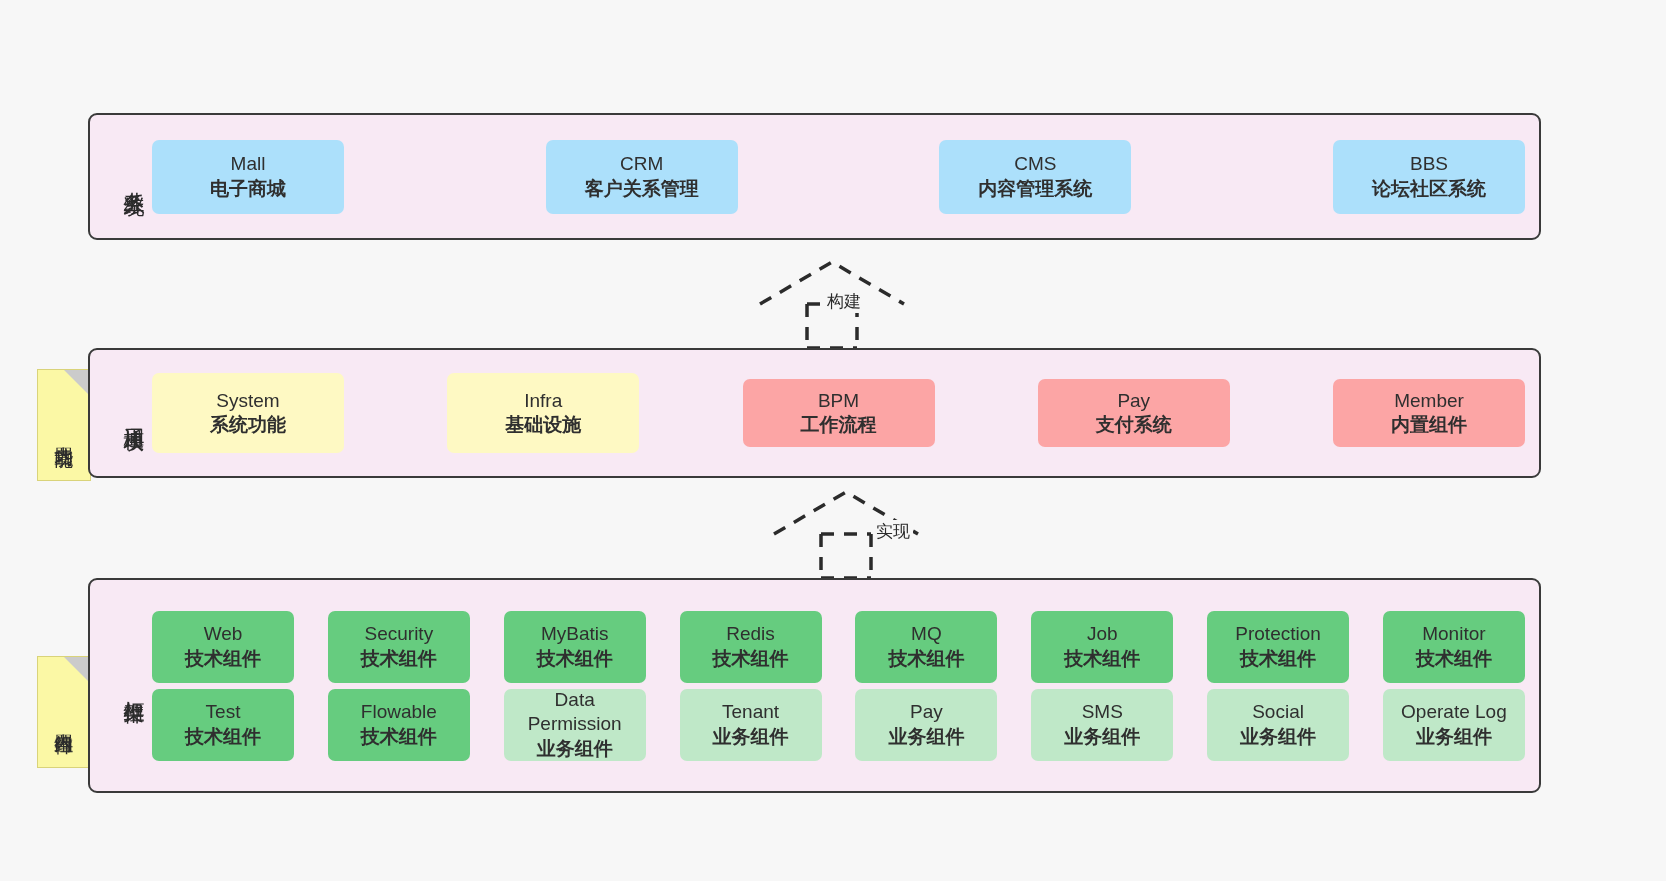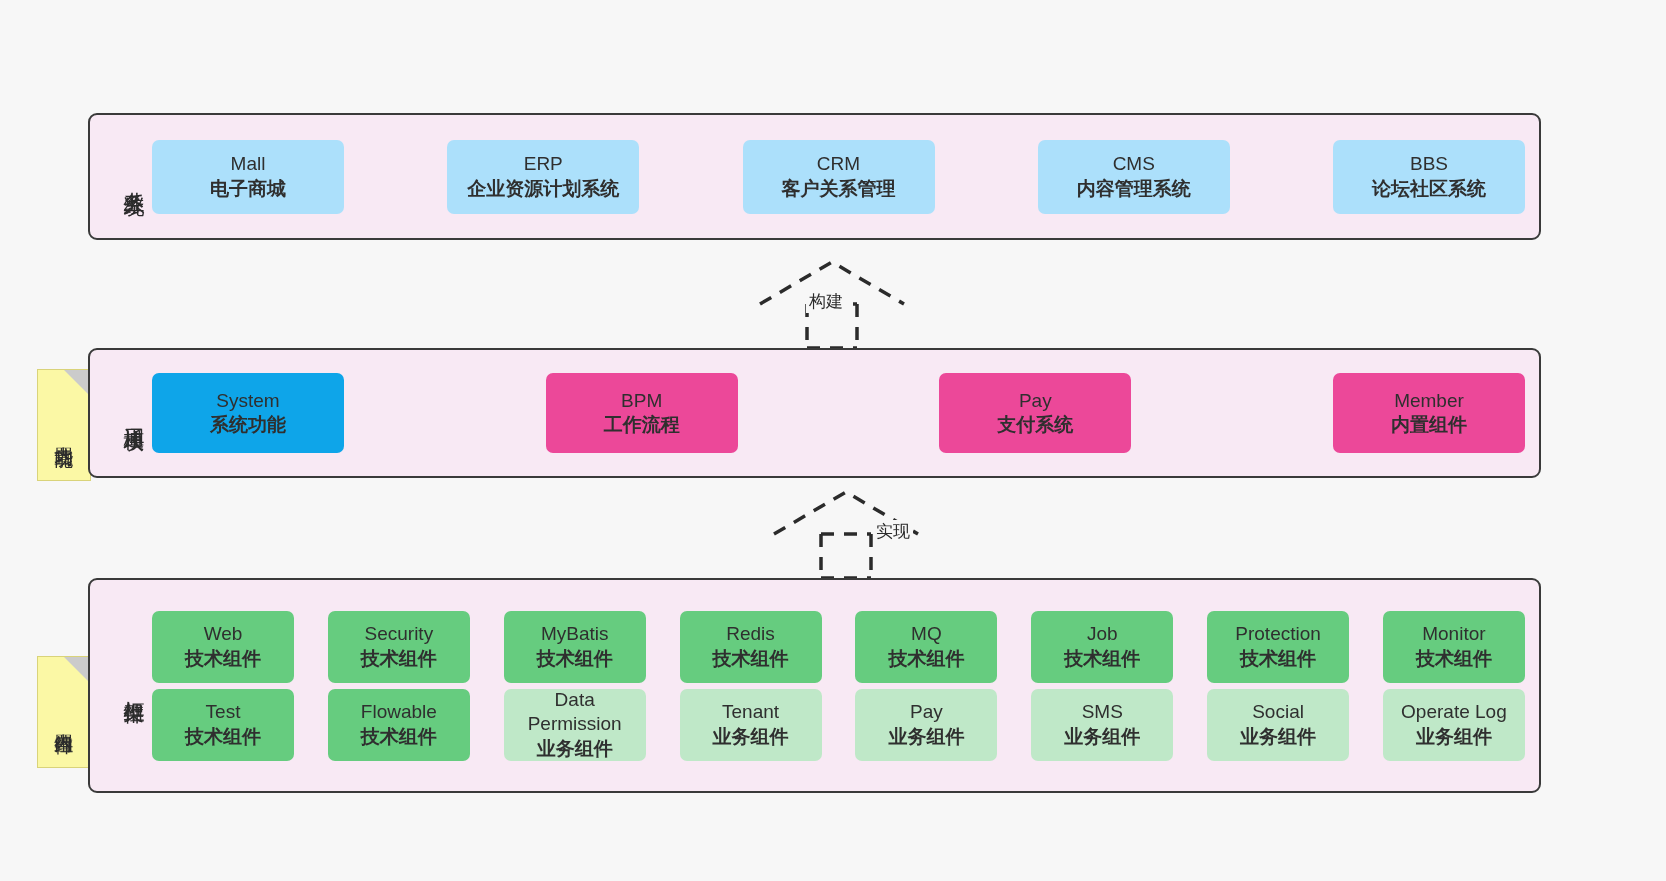--- a/index.html
+++ b/index.html
@@ -77,22 +77,22 @@
     font-size: 19px;
     line-height: 1.28;
     color: #2f2f2f;
     padding: 4px 6px;
   }
   .card .en { white-space: nowrap; }
   .card .cn { white-space: nowrap; font-weight: bold; }
   .card.wrap-en .en { white-space: normal; }
 
   .biz-card   { background: #ace0fb; width: 192px; height: 74px; }
-  .mod-strong { background: #0ea5e9; width: 192px; height: 80px; }
-  .mod-light  { background: #ec4899; width: 192px; height: 80px; }
+  .mod-strong { background: #fef9c3; width: 192px; height: 80px; }
+  .mod-light  { background: #fca5a5; width: 192px; height: 68px; }
   .tech-card  { background: #66cc7f; width: 142px; height: 72px; }
   .biz-comp   { background: #bfe8c8; width: 142px; height: 72px; }
 
   
   #layer-business { left: 88px; top: 113px; width: 1453px; height: 127px; }
   #layer-modules  { left: 88px; top: 348px; width: 1453px; height: 130px; }
   #layer-framework{ left: 88px; top: 578px; width: 1453px; height: 215px; }
 
   #layer-framework .layer-body {
     flex-direction: column;
@@ -136,42 +136,38 @@
   .arrow-group { position: absolute; }
   .arrow-label {
     position: absolute;
     font-size: 17px;
     color: #2b2b2b;
     background: #f7f7f7;
     padding: 0 3px;
     white-space: nowrap;
   }
   #arrow-build  { left: 752px; top: 258px; width: 160px; height: 92px; }
-  #arrow-build .arrow-label  { left: 54px; top: 32px; }
+  #arrow-build .arrow-label  { left: 72px; top: 32px; }
   #arrow-impl   { left: 766px; top: 488px; width: 160px; height: 92px; }
   #arrow-impl .arrow-label   { left: 62px; top: 32px; margin-left: 45px; }
 </style>
 </head>
 <body>
 
 <div class="canvas">
 
   <div class="layer" id="layer-business">
     <div class="layer-title">业务系统</div>
     <div class="layer-body">
       <div class="row">
         <div class="card biz-card">
           <span class="en">Mall</span>
           <span class="cn">电子商城</span>
         </div>
         <div class="card biz-card">
-          <span class="en">ERP</span>
-          <span class="cn">企业资源计划系统</span>
-        </div>
-        <div class="card biz-card">
           <span class="en">CRM</span>
           <span class="cn">客户关系管理</span>
         </div>
         <div class="card biz-card">
           <span class="en">CMS</span>
           <span class="cn">内容管理系统</span>
         </div>
         <div class="card biz-card">
           <span class="en">BBS</span>
           <span class="cn">论坛社区系统</span>
@@ -193,20 +189,24 @@
   </div>
 
   <div class="layer" id="layer-modules">
     <div class="layer-title">通用模块</div>
     <div class="layer-body">
       <div class="row">
         <div class="card mod-strong">
           <span class="en">System</span>
           <span class="cn">系统功能</span>
         </div>
+        <div class="card mod-strong">
+          <span class="en">Infra</span>
+          <span class="cn">基础设施</span>
+        </div>
         <div class="card mod-light">
           <span class="en">BPM</span>
           <span class="cn">工作流程</span>
         </div>
         <div class="card mod-light">
           <span class="en">Pay</span>
           <span class="cn">支付系统</span>
         </div>
         <div class="card mod-light">
           <span class="en">Member</span>

